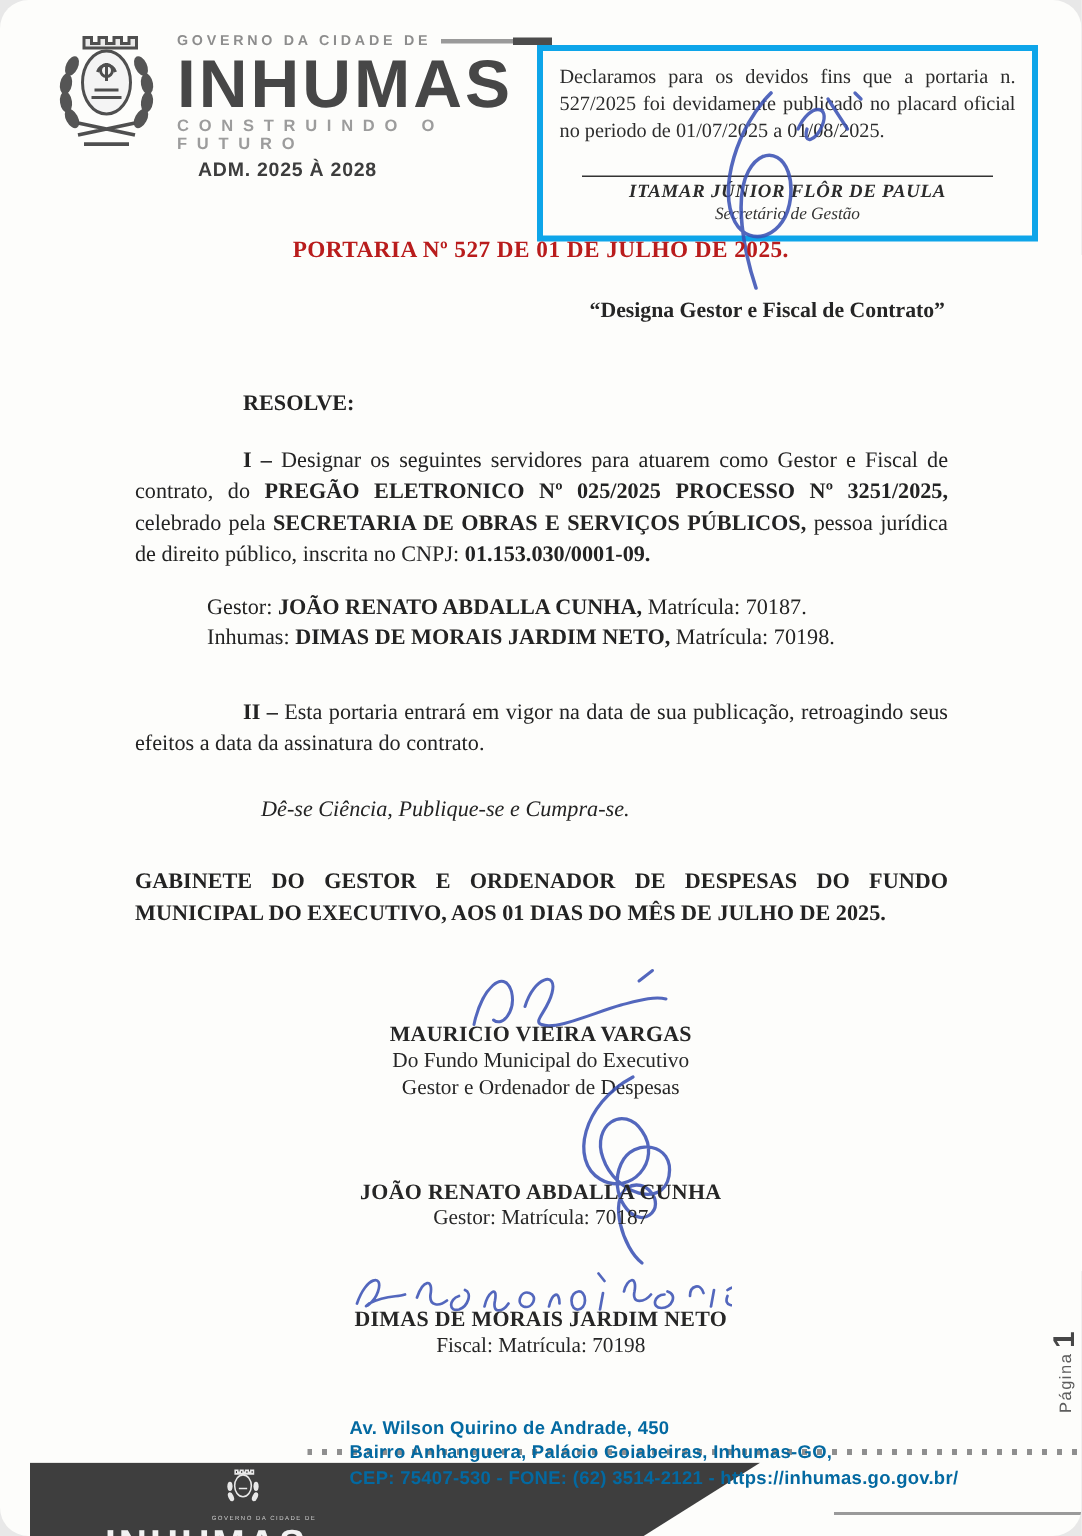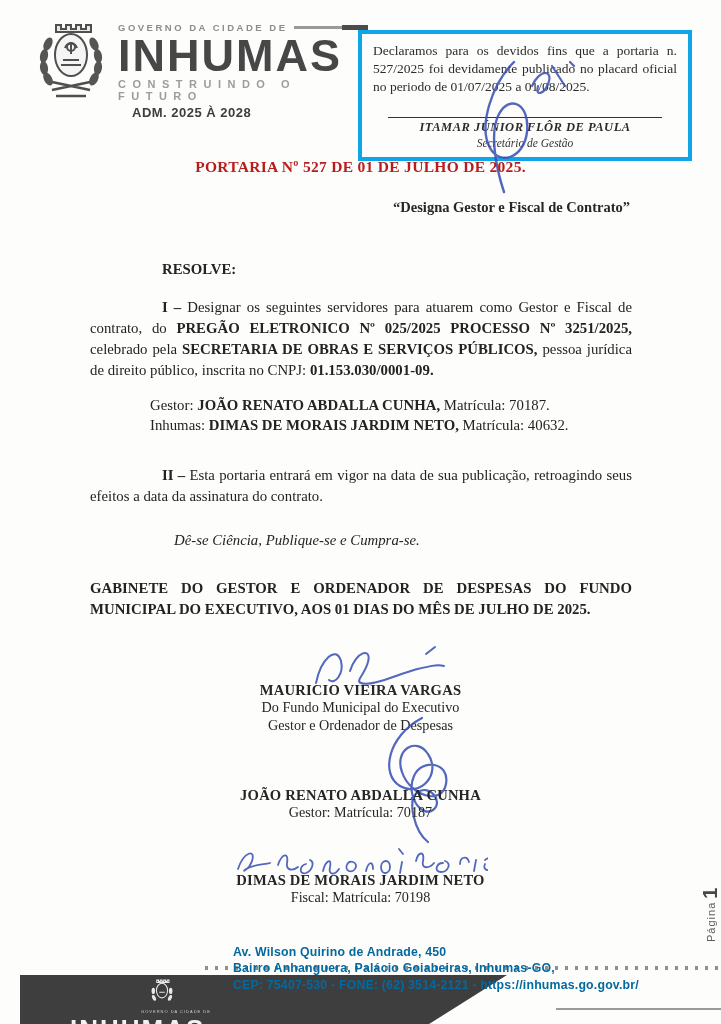--- a/index.html
+++ b/index.html
@@ -1,20 +1,20 @@
 <!DOCTYPE html>
 <html><head>
 <meta charset="utf-8">
 <style>
   * { margin:0; padding:0; box-sizing:border-box; }
   html,body { background:#e8e8e8; }
   .page {
     position:relative; width:721px; height:1024px; margin:0 auto;
     background:#fdfdfb; overflow:hidden;
-    font-family:"Liberation Serif", serif; color:#262626;
+    font-family:"Liberation Serif", serif; color:#262626;border-radius:19px;
   }
 
   
   .logo-wrap { position:absolute; left:34px; top:16px; display:flex; gap:10px; align-items:flex-start; }
   .crest { width:74px; height:92px; }
   .logo-text { padding-top:6px; width:250px; font-family:"Liberation Sans", sans-serif; }
   .logo-top { display:flex; align-items:center; gap:7px; font-size:9.5px; font-weight:bold;
               letter-spacing:2.5px; color:#8d8d8d; white-space:nowrap; }
   .logo-top .rule { flex:1; height:3px; background:#9a9a9a; position:relative; }
   .logo-top .rule::after { content:""; position:absolute; right:0; top:-1px; width:26px; height:5px; background:#4c4c4c; }
@@ -34,21 +34,21 @@
 
   
   .title { position:absolute; top:158px; left:0; width:100%; text-align:center;
            font-weight:bold; font-size:15.5px; letter-spacing:0.3px; color:#b91c1c; }
   .subtitle { position:absolute; top:199px; right:91px; font-weight:bold; font-size:14.5px; }
   .body { position:absolute; left:90px; top:243px; width:542px; font-size:14.8px; line-height:1.42;
           text-align:justify; color:#232323; }
   .body p.indent { text-indent:72px; }
   .resolve { margin-top:16px; margin-left:72px; font-weight:bold; }
   .item1 { margin-top:17px; }
-  .designees { margin-top:15px; margin-left:60px; line-height:1.32; }
+  .designees { margin-top:15px; margin-left:48px; line-height:1.32; }
   .item2 { margin-top:30px; }
   .cumpra { margin-top:23px; margin-left:84px;font-style:italic; }
   .gabinete { margin-top:27px; font-weight:bold; }
 
   
   .sigblock { position:absolute; left:0; width:721px; text-align:center; line-height:1.25; }
   .sig-name { font-weight:bold; font-size:14.6px; letter-spacing:0.2px; }
   .sig-line { font-size:14.2px; }
 
   
@@ -129,21 +129,21 @@
   <div class="subtitle">“Designa Gestor e Fiscal de Contrato”</div>
 
   <div class="body">
 
     <p class="resolve">RESOLVE:</p>
 
     <p class="indent item1"><b>I –</b><span> Designar os seguintes servidores para atuarem como Gestor e Fiscal de contrato, do </span><b>PREGÃO ELETRONICO Nº 025/2025 PROCESSO Nº 3251/2025,</b><span> celebrado pela </span><b>SECRETARIA DE OBRAS E SERVIÇOS PÚBLICOS,</b><span> pessoa jurídica de direito público, inscrita no CNPJ: </span><b>01.153.030/0001-09.</b></p>
 
     <div class="designees">
       <div><span>Gestor: </span><b>JOÃO RENATO ABDALLA CUNHA,</b><span> Matrícula: 70187.</span></div>
-      <div><span>Inhumas: </span><b>DIMAS DE MORAIS JARDIM NETO,</b><span> Matrícula: 40632.</span></div>
+      <div><span>Inhumas: </span><b>DIMAS DE MORAIS JARDIM NETO,</b><span> Matrícula: 70198.</span></div>
     </div>
 
     <p class="indent item2"><b>II –</b><span> Esta portaria entrará em vigor na data de sua publicação, retroagindo seus efeitos a data da assinatura do contrato.</span></p>
 
     <p class="cumpra">Dê-se Ciência, Publique-se e Cumpra-se.</p>
 
     <p class="gabinete">GABINETE DO GESTOR E ORDENADOR DE DESPESAS DO FUNDO MUNICIPAL DO EXECUTIVO, AOS 01 DIAS DO MÊS DE JULHO DE 2025.</p>
   </div>
 
   <svg class="ink" style="left:308px; top:641px;" width="145" height="50" viewBox="0 0 145 50">

